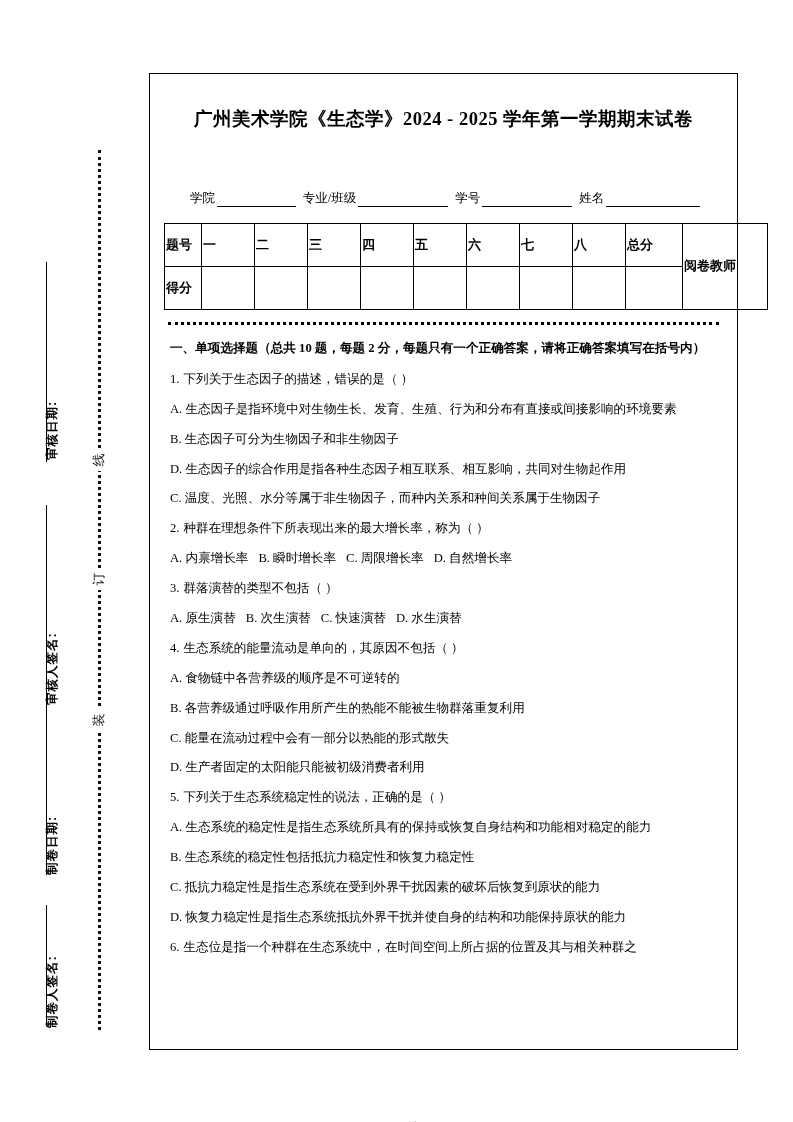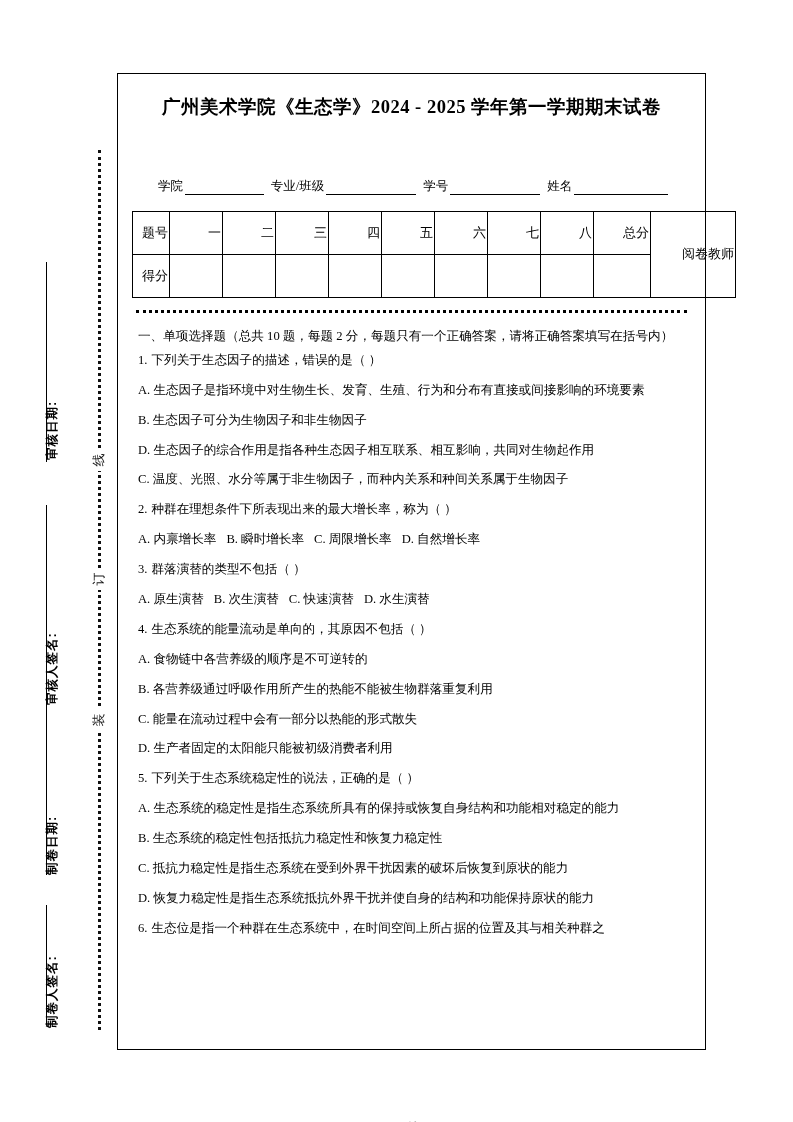--- a/index.html
+++ b/index.html
@@ -66,27 +66,27 @@
     background: #ffffff;
     padding: 4px 0;
     transform-origin: center center;
     transform: rotate(-90deg);
     color: #111;
   }
 
   
   #page-frame {
     position: absolute;
-    left: 117px;
+    left: 149px;
     top: 73px;
     width: 589px;
     height: 977px;
     border: 1.6px solid #000;
     box-sizing: border-box;
-    padding: 0 14px;
+    padding: 12px 14px;
   }
 
   #exam-title {
     text-align: center;
     font-size: 18.5px;
     font-weight: bold;
     font-family: "Liberation Serif", "DejaVu Serif", serif;
     letter-spacing: 0.5px;
     margin-top: 20px;
     margin-bottom: 14px;
@@ -113,25 +113,26 @@
 
   
   #score-table {
     border-collapse: collapse;
     width: 545px;
     margin: 0 auto 12px auto;
     table-layout: fixed;
   }
   #score-table td {
     border: 1.1px solid #000;
-    text-align: right;
+    text-align: left;
     vertical-align: middle;
     font-size: 13px;
     height: 40px;
     font-family: "Liberation Serif", "DejaVu Serif", serif;
+    font-weight: bold;
   }
   #score-table td.rowhead {
     width: 34px;
     line-height: 1.05;
     font-size: 13px;
   }
   #score-table td.teacher {
     width: 82px;
     line-height: 1.1;
   }
@@ -141,22 +142,22 @@
   
   #divider {
     height: 0;
     border-top: 3px dotted #000;
     margin: 2px 4px 14px 4px;
   }
 
   
   #content { font-size: 12.6px; line-height: 1.58; padding: 0 6px; }
   .sec-head {
-    font-weight: normal;
-    margin-bottom: 4px;
+    font-weight: bold;
+    margin-bottom: 11px;
     text-indent: 0;
   }
   .q-stem { margin: 0 0 10px 0; }
   .q-opt  { margin: 0 0 10px 0; padding-left: 0; }
   .q-opt-inline { margin: 8px 0 10px 0; }
   .opt-gap { display: inline-block; width: 10px; }
   .q-num { margin-right: 4px; }
 
   
   #footer {

